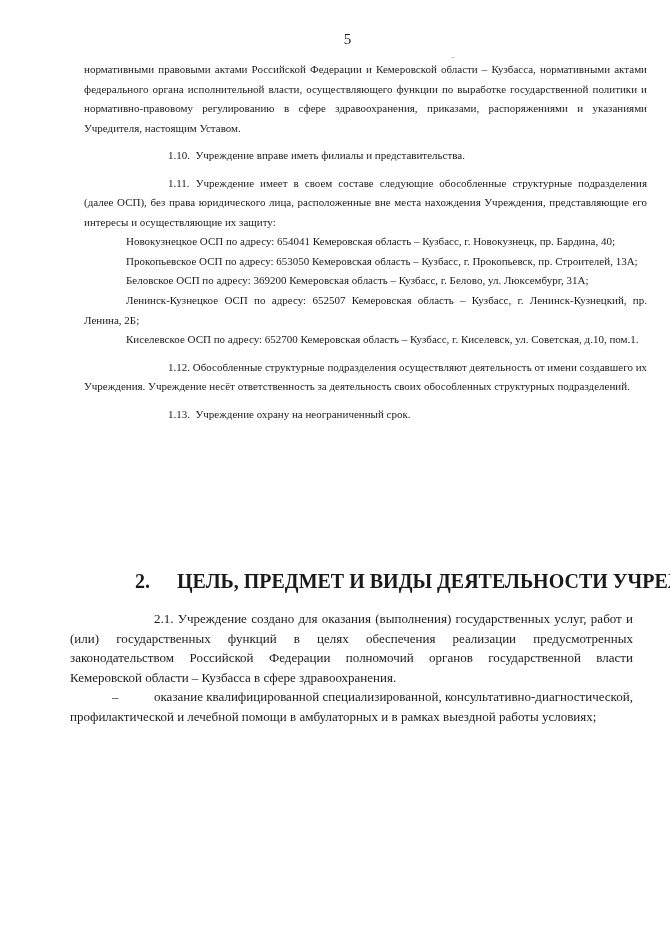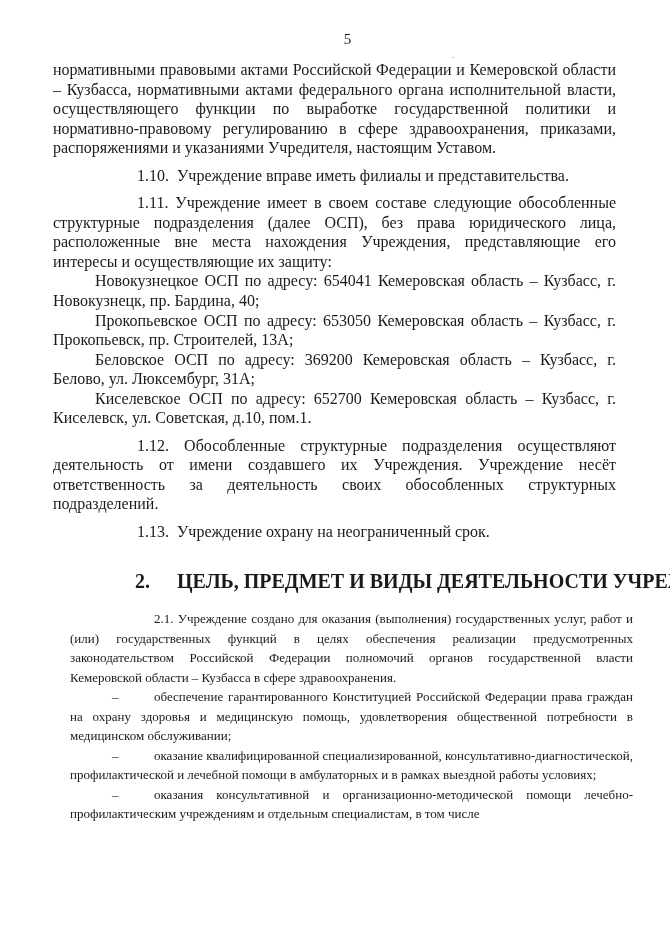--- a/index.html
+++ b/index.html
@@ -31,24 +31,24 @@
       line-height: 18px;
     }
     .speck {
       position: absolute;
       left: 452px; top: 57px;
       width: 2px; height: 1px;
       background: #bbb;
     }
     .body-text {
       position: absolute;
-      left: 53px;
+      left: 84px;
       top: 60px;
       width: 563px;
-      font-size: 16px;
+      font-size: 11px;
       line-height: 19.55px;
     }
     .p {
       margin: 0;
       text-align: justify;
       text-align-last: left;
     }
     .ind { text-indent: 42px; }
     .num { display: inline-block; margin-top: 8px; }
     .heading {
@@ -90,20 +90,21 @@
     </p>
 
     <p class="p ind">
       <span class="num">1.11.</span>
       <span>Учреждение имеет в своем составе следующие обособленные структурные подразделения (далее ОСП), без права юридического лица, расположенные вне места нахождения Учреждения, представляющие его интересы и осуществляющие их защиту:</span>
     </p>
 
     <p class="p ind">Новокузнецкое ОСП по адресу: 654041 Кемеровская область – Кузбасс, г. Новокузнецк, пр. Бардина, 40;</p>
     <p class="p ind">Прокопьевское ОСП по адресу: 653050 Кемеровская область – Кузбасс, г. Прокопьевск, пр. Строителей, 13А;</p>
     <p class="p ind">Беловское ОСП по адресу: 369200 Кемеровская область – Кузбасс, г. Белово, ул. Люксембург, 31А;</p>
+    <p class="p ind">Ленинск-Кузнецкое ОСП по адресу: 652507 Кемеровская область – Кузбасс, г. Ленинск-Кузнецкий, пр. Ленина, 2Б;</p>
     <p class="p ind">Киселевское ОСП по адресу: 652700 Кемеровская область – Кузбасс, г. Киселевск, ул. Советская, д.10, пом.1.</p>
 
     <p class="p ind">
       <span class="num">1.12.</span>
       <span>Обособленные структурные подразделения осуществляют деятельность от имени создавшего их Учреждения. Учреждение несёт ответственность за деятельность своих обособленных структурных подразделений.</span>
     </p>
 
 
     <p class="p ind">
       <span class="num">1.13.</span>&nbsp;
@@ -115,22 +116,16 @@
     <span class="hnum">2.</span><span>ЦЕЛЬ, ПРЕДМЕТ И ВИДЫ ДЕЯТЕЛЬНОСТИ УЧРЕЖДЕНИЯ</span>
   </div>
 
   <div class="section2">
     <p class="p ind">
       <span class="num">2.1.</span>
       <span>Учреждение создано для оказания (выполнения) государственных услуг, работ и (или) государственных функций в целях обеспечения реализации предусмотренных законодательством Российской Федерации полномочий органов государственной власти Кемеровской области – Кузбасса в сфере здравоохранения.</span>
     </p>
 
     <p class="p dash-item">
-      <span class="dash">–</span><span>обеспечение гарантированного Конституцией Российской Федерации права граждан на охрану здоровья и медицинскую помощь, удовлетворения общественной потребности в медицинском обслуживании;</span>
-    </p>
-    <p class="p dash-item">
       <span class="dash">–</span><span>оказание квалифицированной специализированной, консультативно-диагностической, профилактической и лечебной помощи в амбулаторных и в рамках выездной работы условиях;</span>
-    </p>
-    <p class="p dash-item">
-      <span class="dash">–</span><span>оказания консультативной и организационно-методической помощи лечебно-профилактическим учреждениям и отдельным специалистам, в том числе</span>
     </p>
   </div>
 </div>
 
 </body></html>

